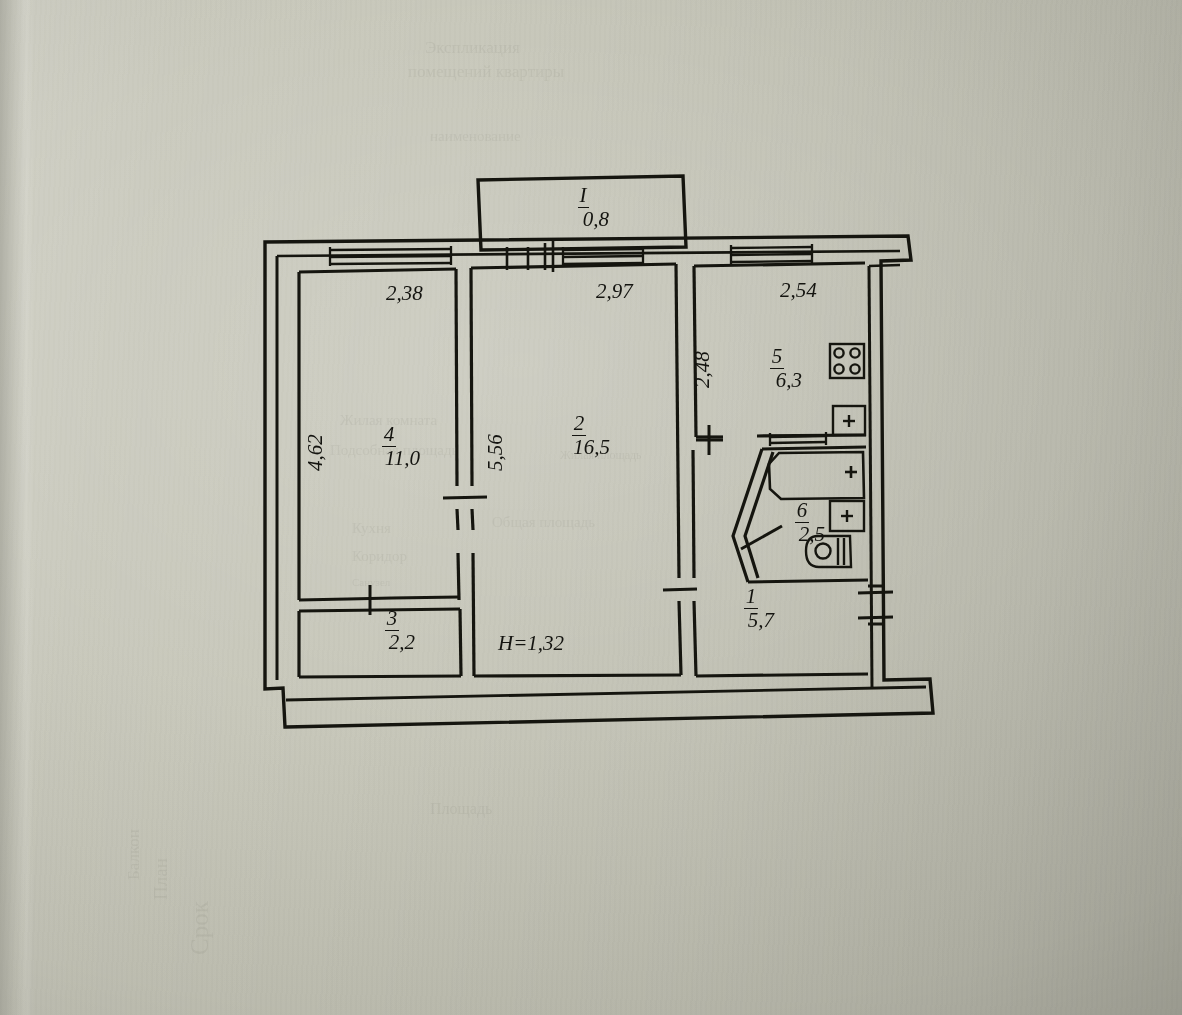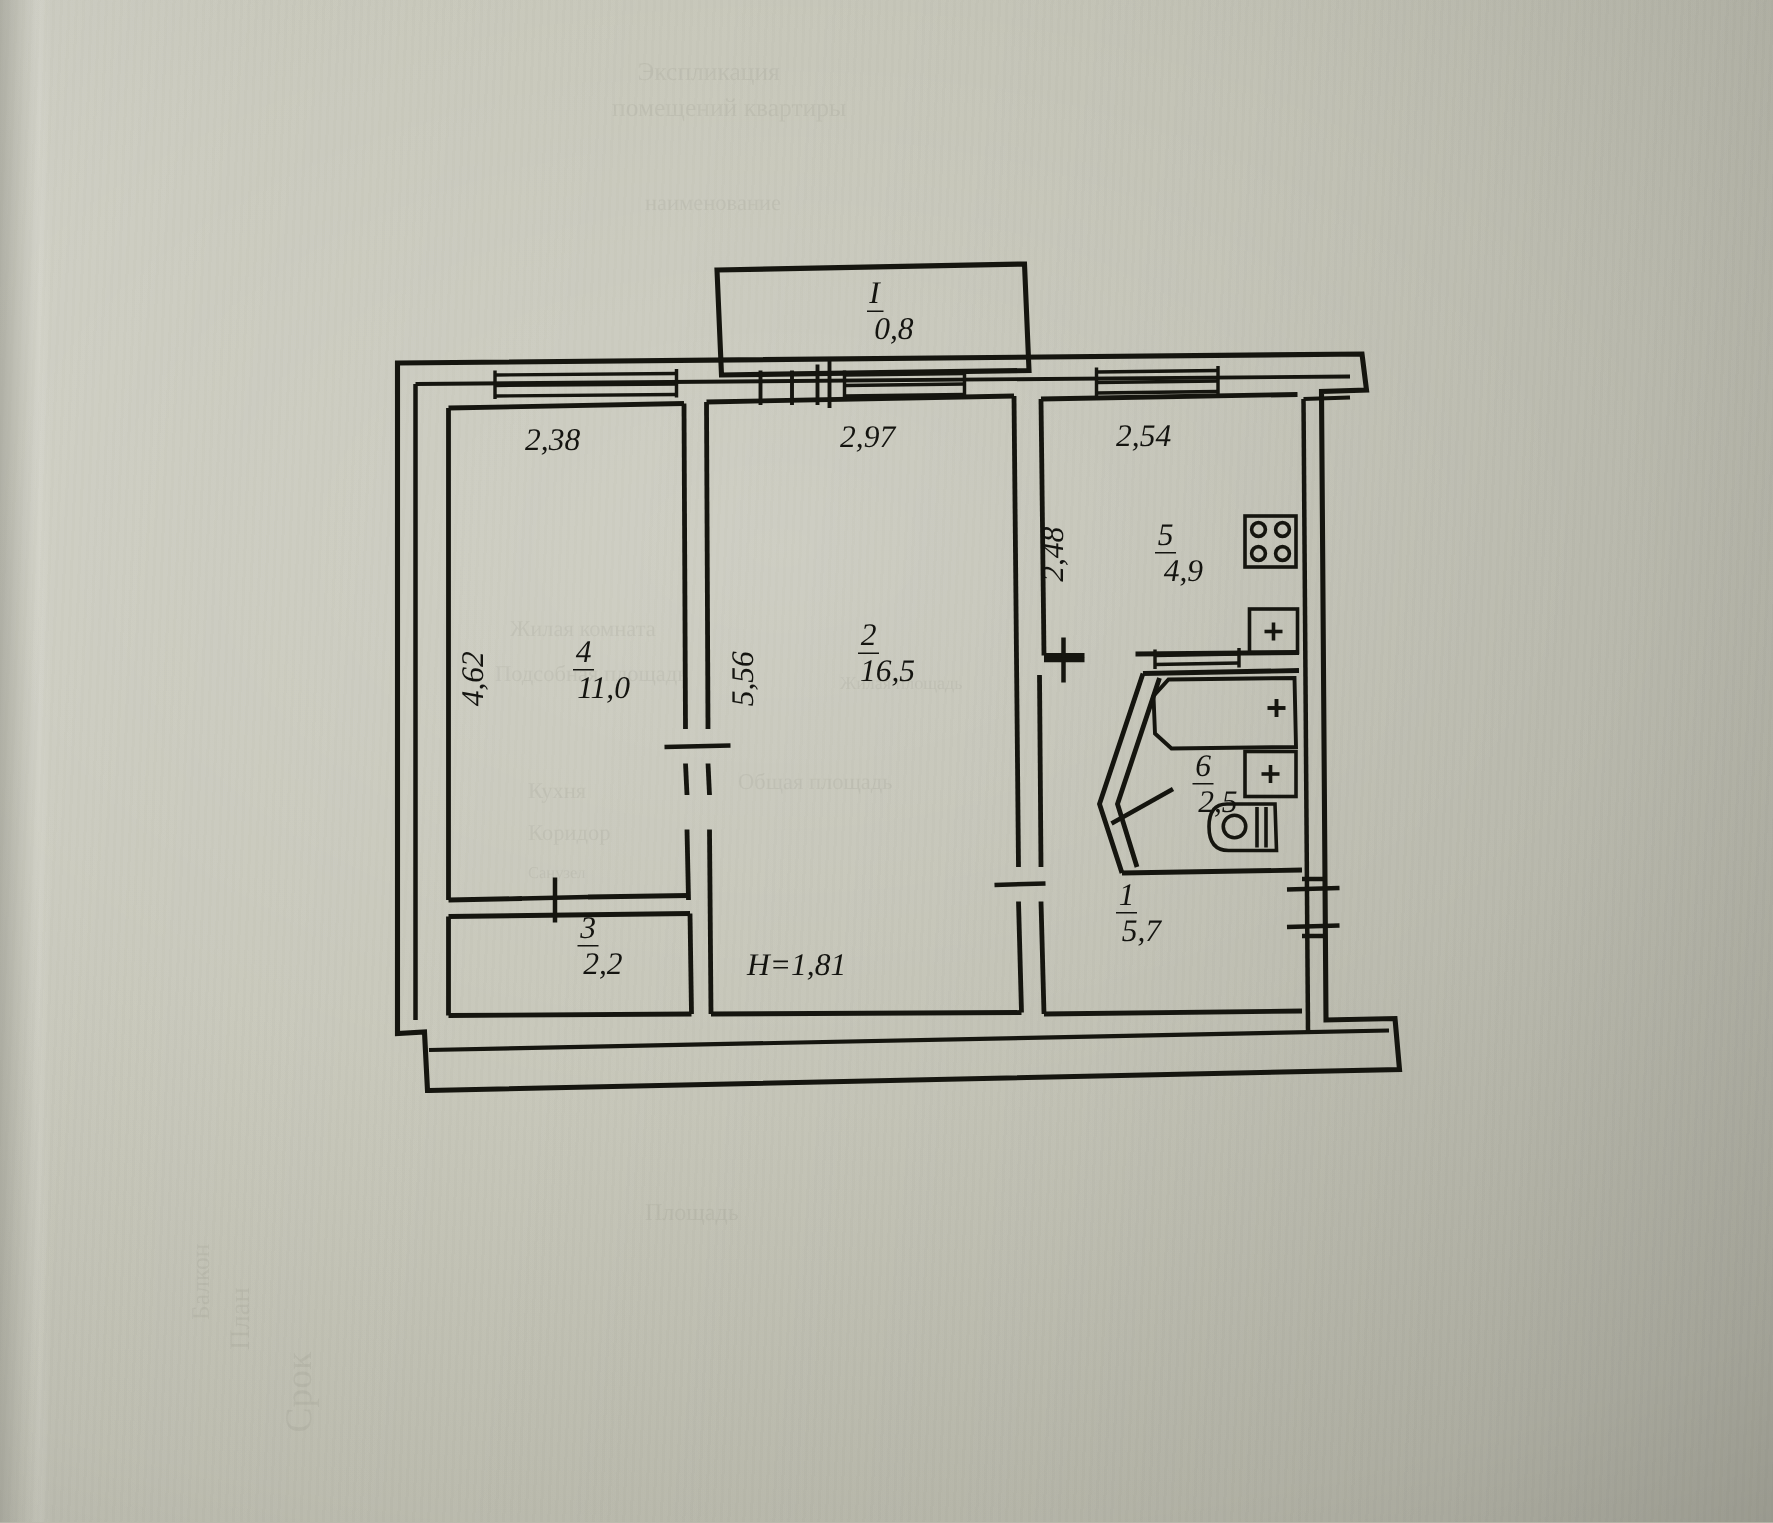--- a/index.html
+++ b/index.html
@@ -74,21 +74,21 @@
   }
 
   .lbl {
     position: absolute;
     color: #141410;
     font-style: italic;
     font-family: "Liberation Serif", "DejaVu Serif", serif;
     white-space: nowrap;
     user-select: none;
   }
-  .dim   { font-size: 21px; }
+  .dim   { font-size: 21px; margin-left: 36px; }
   .vdim  { font-size: 21px; transform-origin: 50% 50%; }
   .rnum  { font-size: 21px; text-align: center; line-height: 1.02; }
   .rnum .n {
     display: block;
     border-bottom: 1.6px solid #141410;
     padding: 0 2px 1px 2px;
     margin: 0 auto;
     width: max-content;
   }
   .rnum .a { display: block; padding-top: 1px; text-align: right; }
@@ -326,31 +326,31 @@
   <span class="a">11,0</span>
 </div>
 
 <div class="lbl rnum" style="left:548px; top:413px; width:62px;">
   <span class="n">2</span>
   <span class="a">16,5</span>
 </div>
 
 <div class="lbl rnum" style="left:752px; top:346px; width:50px;">
   <span class="n">5</span>
-  <span class="a">4,9</span>
+  <span class="a">6,3</span>
 </div>
 
 <div class="lbl rnum" style="left:779px; top:500px; width:46px;">
   <span class="n">6</span>
   <span class="a">2,5</span>
 </div>
 
 <div class="lbl rnum" style="left:728px; top:586px; width:46px;">
   <span class="n">1</span>
   <span class="a">5,7</span>
 </div>
 
 <div class="lbl rnum" style="left:369px; top:608px; width:46px;">
   <span class="n">3</span>
   <span class="a">2,2</span>
 </div>
 
-<div class="lbl hnote" style="left:498px; top:631px;">H=1,81</div>
+<div class="lbl hnote" style="left:498px; top:631px;">H=1,32</div>
 
 </body></html>

